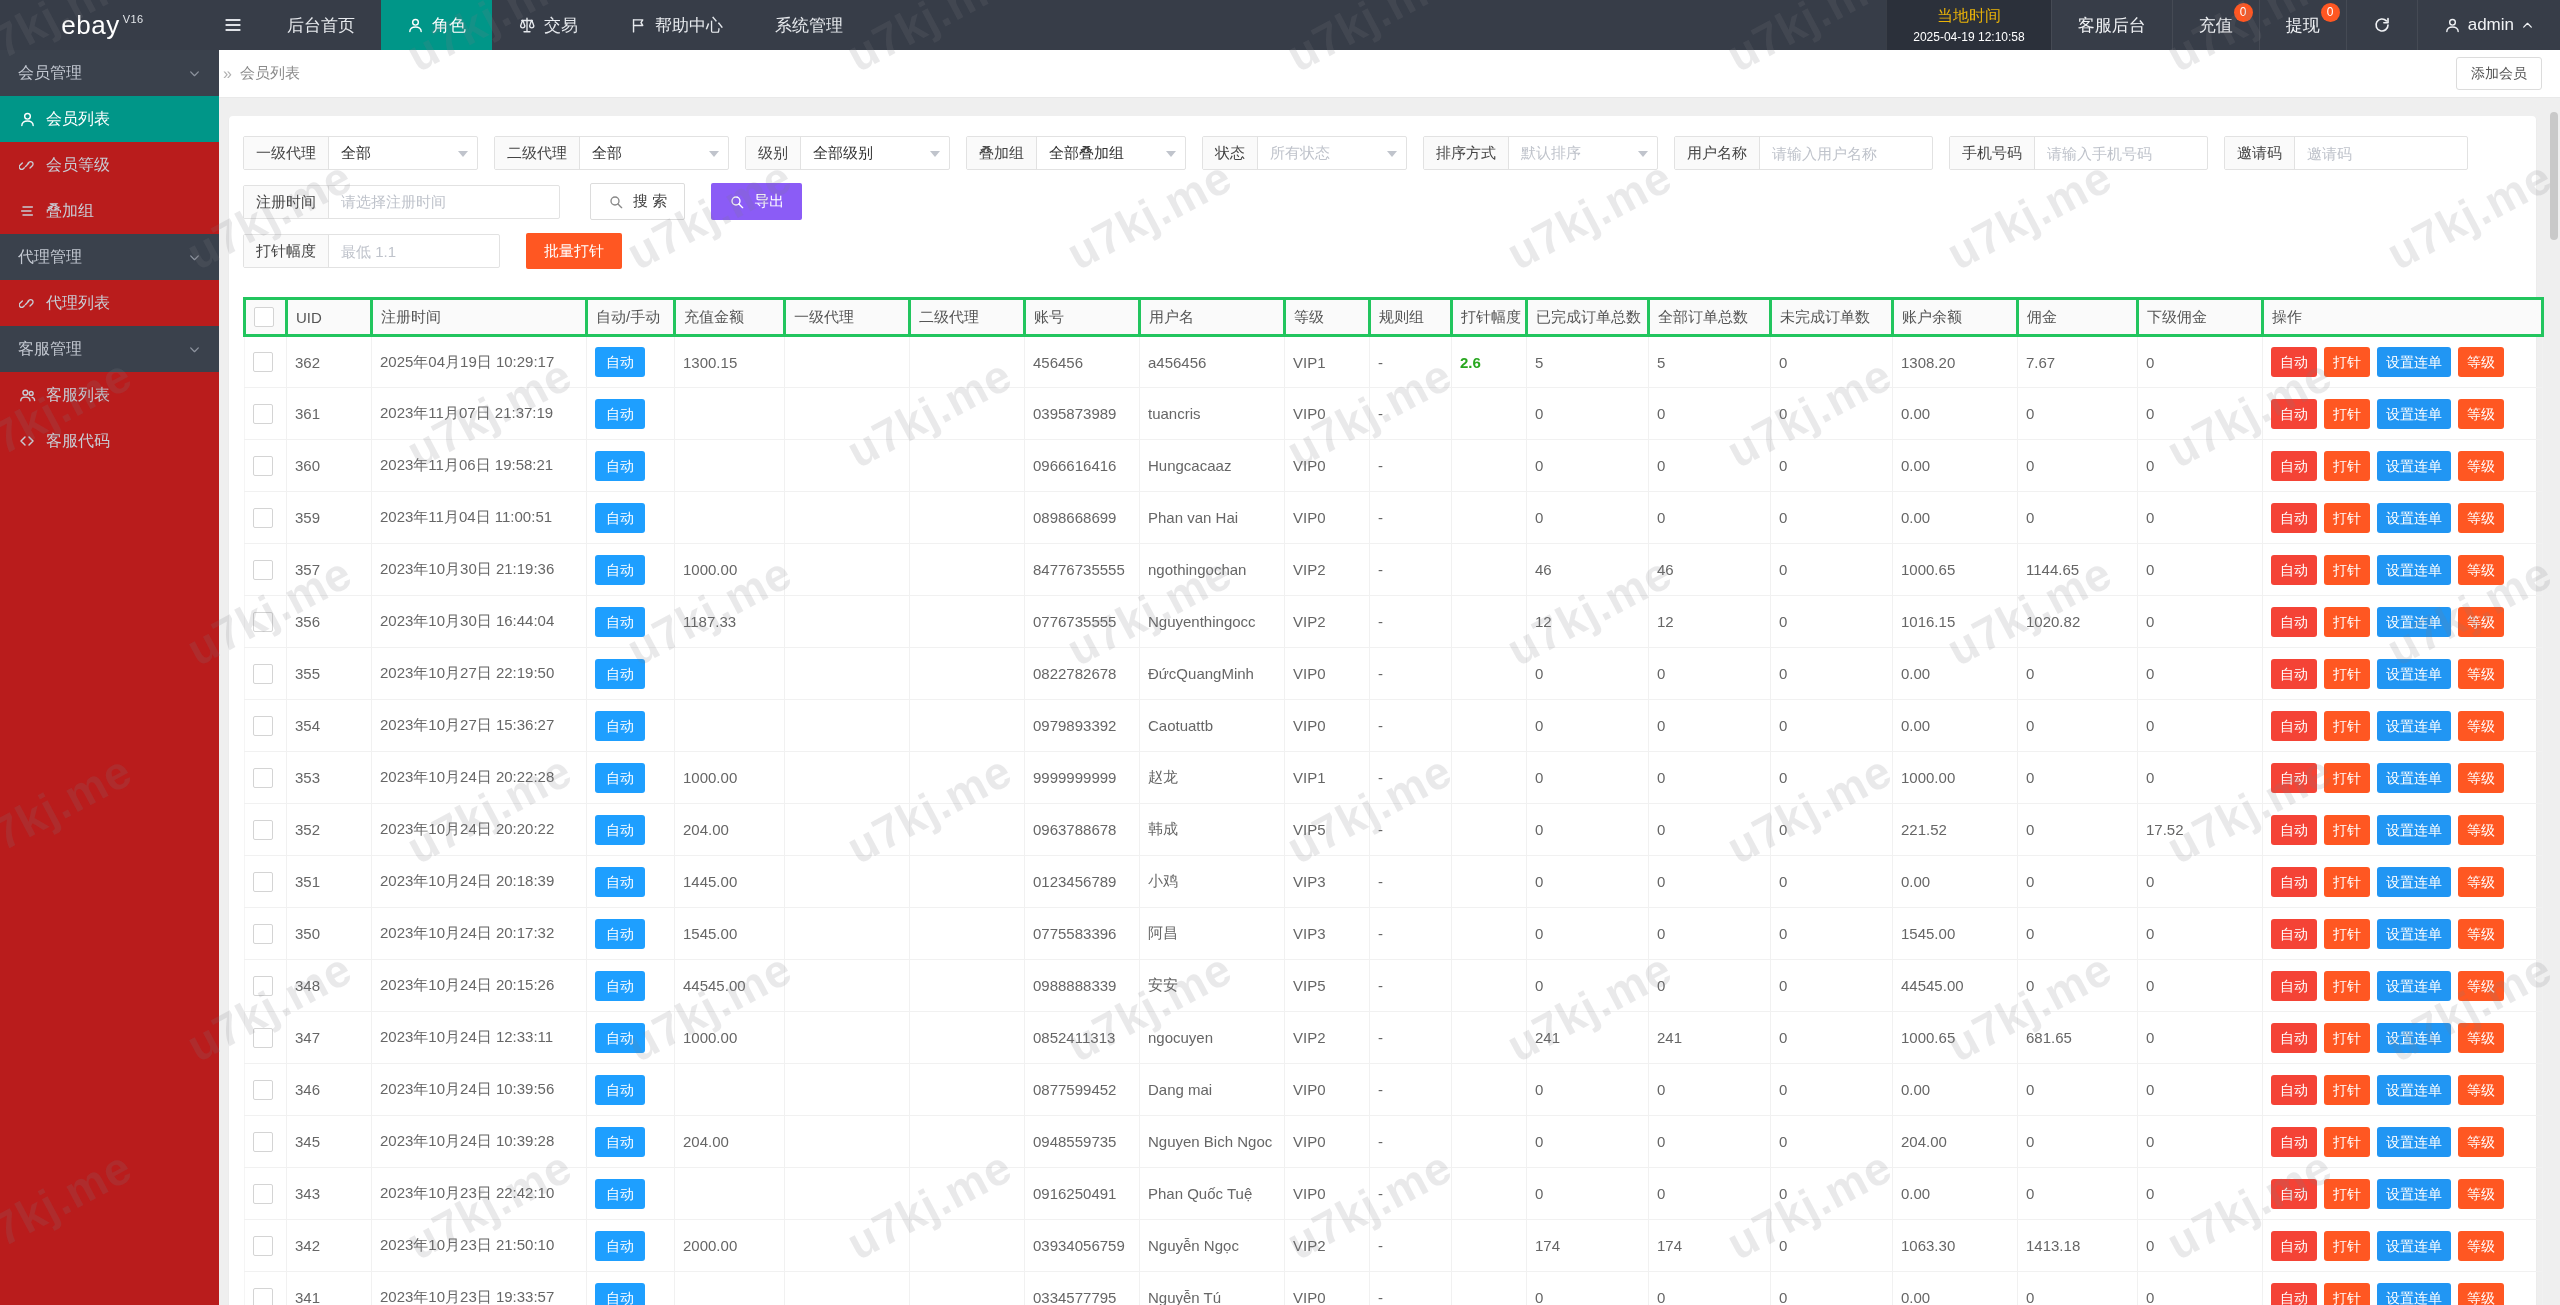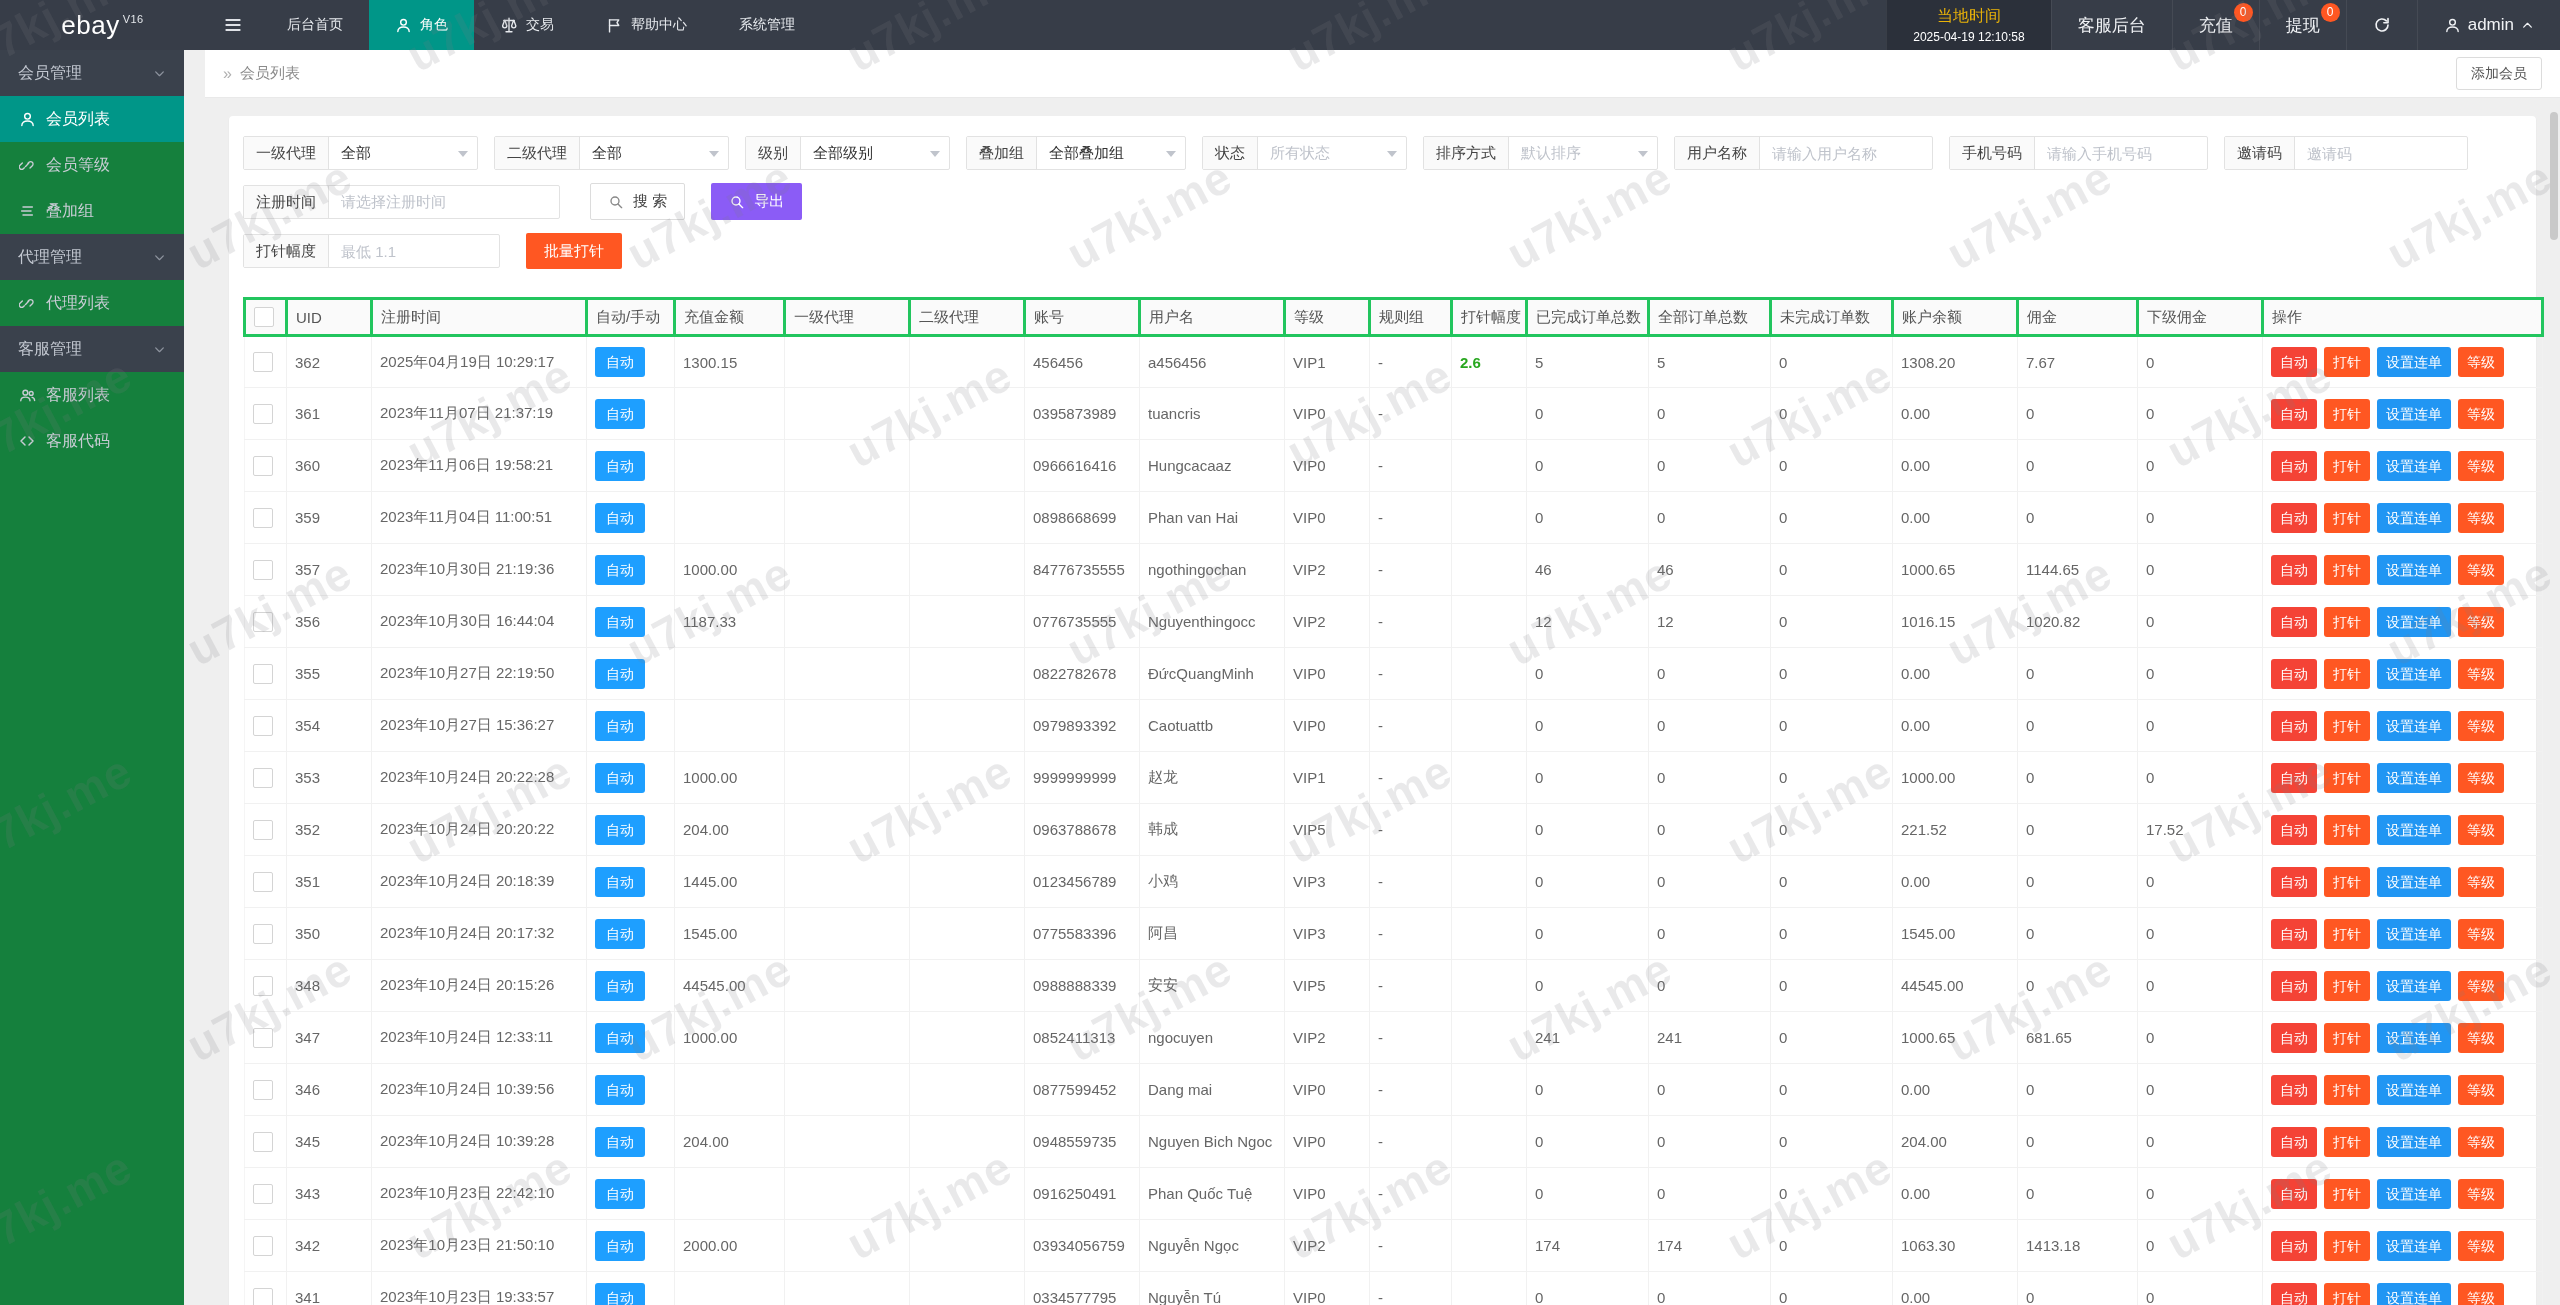--- a/index.html
+++ b/index.html
@@ -5,32 +5,32 @@
   * { margin:0; padding:0; box-sizing:border-box; }
   html,body { width:2560px; height:1305px; overflow:hidden; }
   body { font-family:"Liberation Sans","DejaVu Sans",sans-serif; background:#efefef; position:relative; }
 
   
   .navbar { position:absolute; left:0; top:0; width:2560px; height:50px; background:#373d48; display:flex; align-items:stretch; color:#f0f2f5; z-index:20; }
   .logo { width:205px; display:flex; align-items:center; justify-content:center; font-size:26px; color:#fff; letter-spacing:.5px; }
   .logo sup { font-size:11px; margin-left:3px; margin-top:-12px; color:#e3e6ea; }
   .nav-toggle { width:56px; display:flex; align-items:center; justify-content:center; cursor:pointer; color:#dfe2e7; }
   .nav-menu { display:flex; align-items:stretch; }
-  .nav-item { display:flex; align-items:center; gap:8px; padding:0 26px; font-size:14px; color:#e7eaee; cursor:pointer; }
+  .nav-item { display:flex; align-items:center; gap:8px; padding:0 26px; font-size:17px; color:#e7eaee; cursor:pointer; }
   .nav-item.active { background:#009688; color:#fff; }
   .nav-right { margin-left:auto; display:flex; align-items:stretch; }
   .nav-right > div { display:flex; align-items:center; border-left:1px solid rgba(255,255,255,.07); padding:0 26px; font-size:17px; cursor:pointer; position:relative; }
   .time-block { flex-direction:column; justify-content:center; background:#2b303a; line-height:1.5; cursor:default; }
   .time-label { font-size:16px; color:#eab308; }
   .time-value { font-size:12px; color:#fff; }
   .badge { position:absolute; top:3px; right:6px; min-width:19px; height:19px; line-height:19px; border-radius:10px; background:#ff5722; color:#fff; font-size:12px; text-align:center; padding:0 4px; }
   .admin-box { gap:7px; }
 
   
-  .sidebar { position:absolute; left:0; top:50px; width:184px; bottom:0; background:#15803d; z-index:15; }
+  .sidebar { position:absolute; left:0; top:50px; width:219px; bottom:0; background:#b91c1c; z-index:15; }
   .side-group-header { height:46px; display:flex; align-items:center; padding:0 18px; background:#3a414c; color:#c3c8d1; font-size:16px; cursor:pointer; }
   .side-group-header .chev { margin-left:auto; color:#8d939e; display:flex; }
   .side-item { height:46px; display:flex; align-items:center; gap:10px; padding:0 18px; color:#c8ccd4; font-size:16px; cursor:pointer; }
   .side-item.active { background:#009688; color:#fff; }
   .side-item .ic { display:flex; width:18px; justify-content:center; }
 
   
   .crumbbar { position:absolute; left:205px; top:50px; right:0; height:48px; background:#fff; border-bottom:1px solid #e9e9e9; display:flex; align-items:center; padding:0 18px; z-index:5; }
   .crumb { color:#8a8a8a; font-size:15px; display:flex; align-items:center; gap:8px; }
   .crumb .arr { font-size:16px; color:#b0b0b0; }

